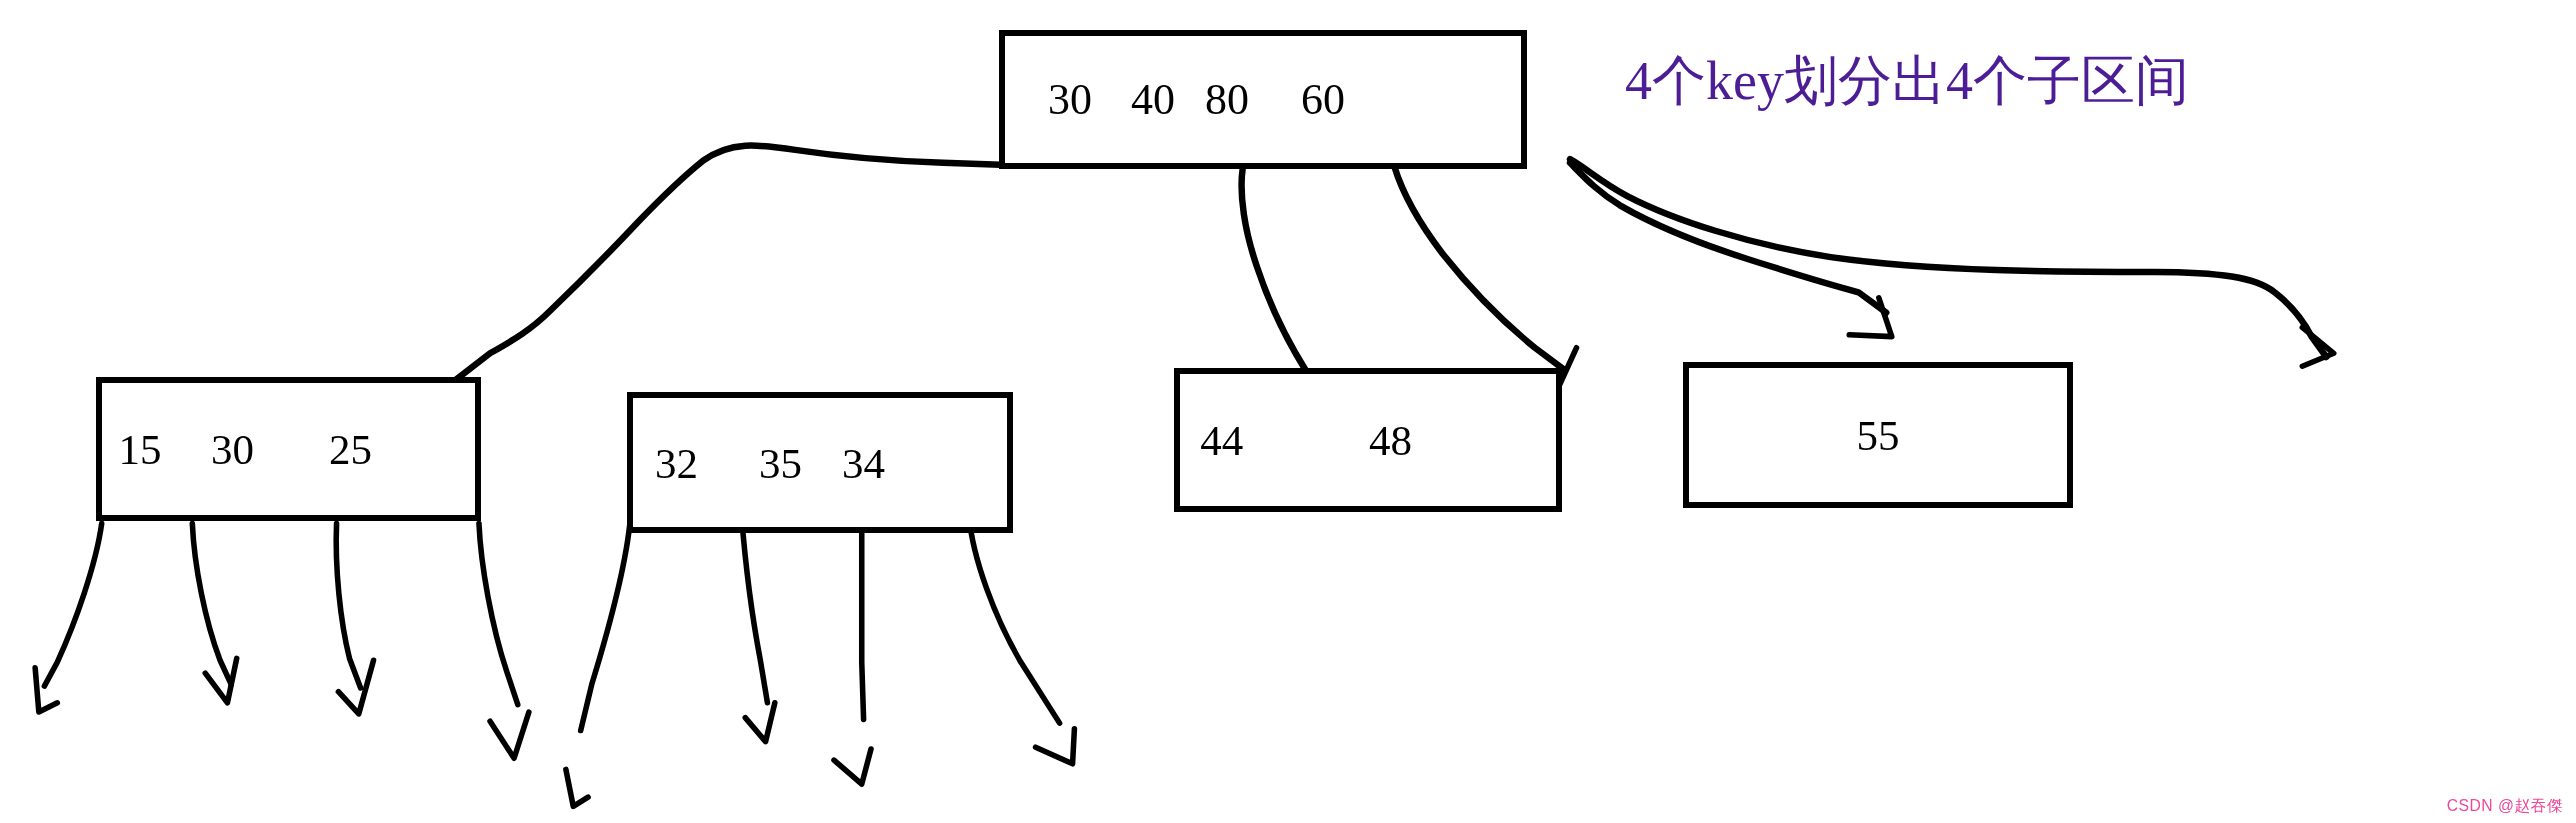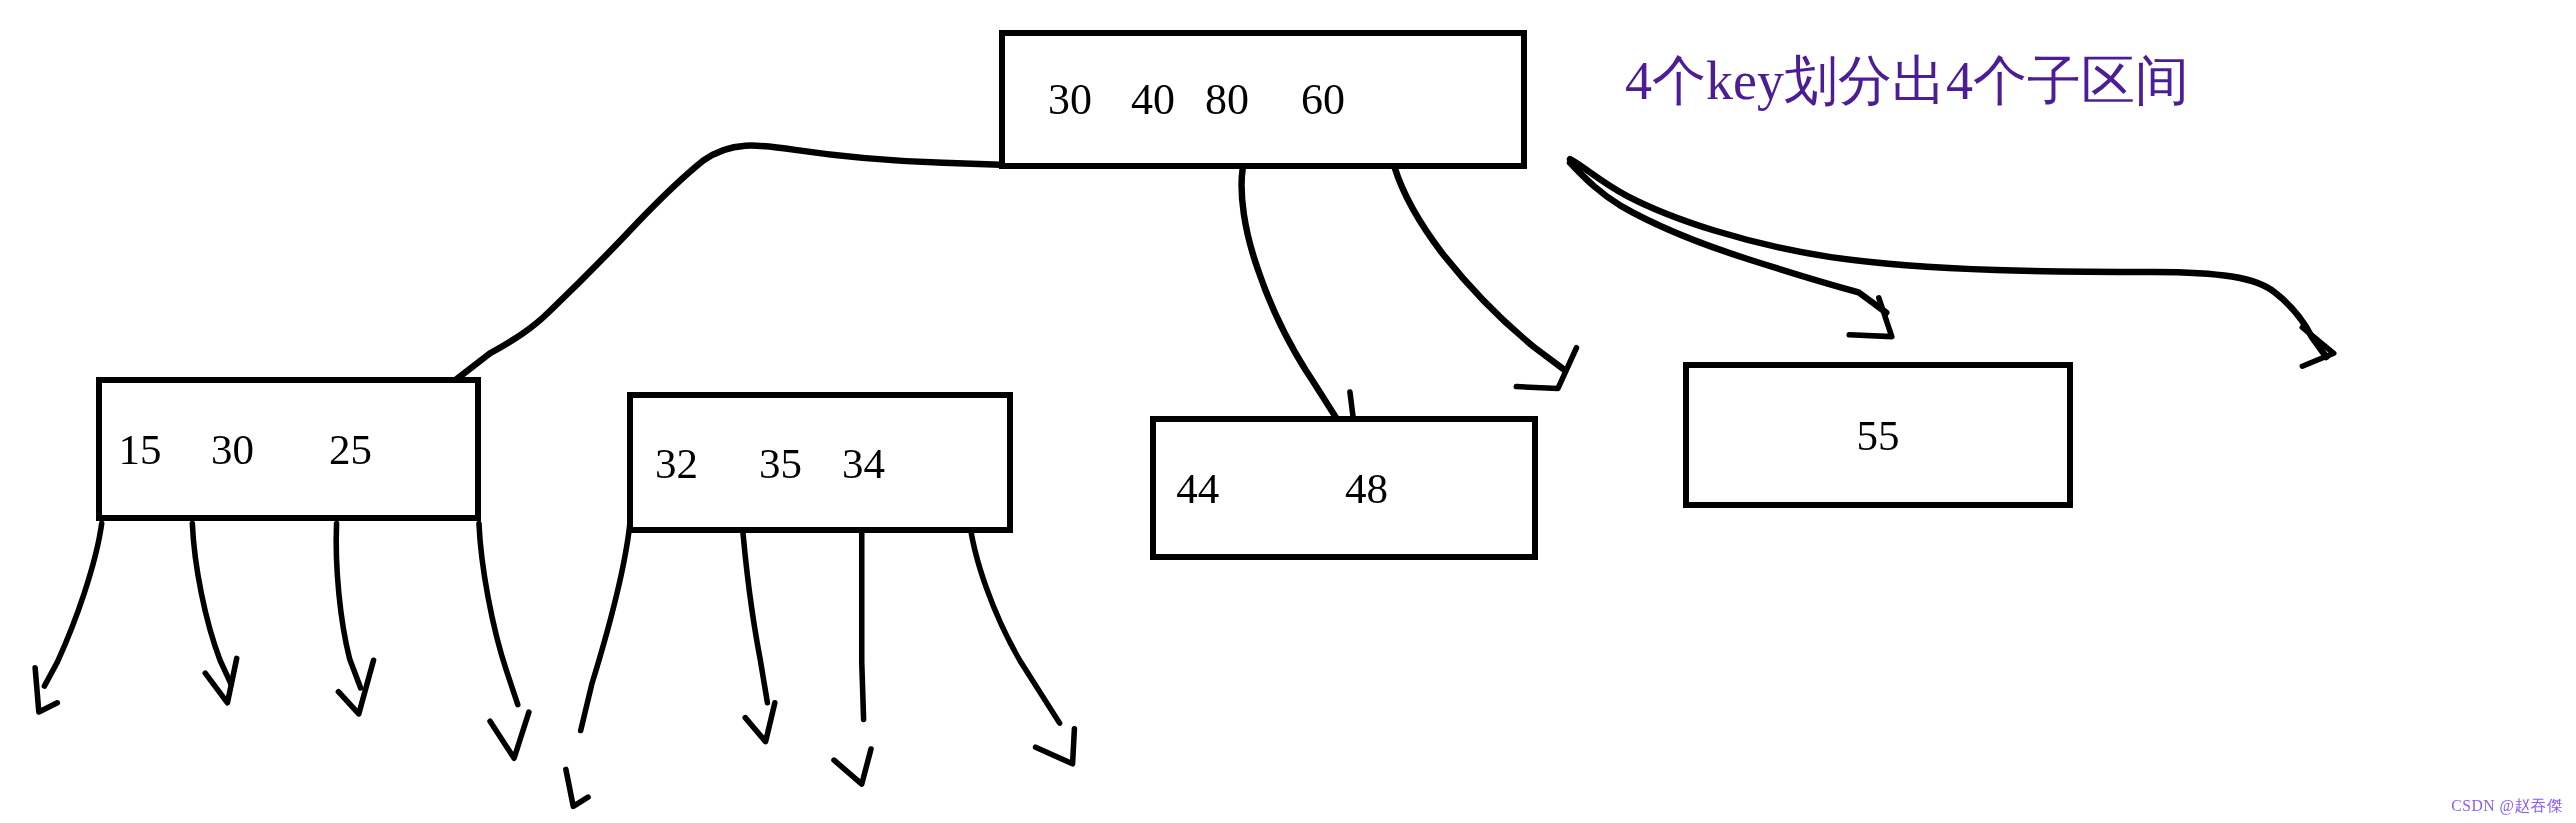--- a/index.html
+++ b/index.html
@@ -44,42 +44,42 @@
   }
   #root-node {
     left: 999px;
     top: 30px;
     width: 528px;
     height: 139px;
   }
   #root-node .key-cell { font-size: 44px; }
   #leaf-0 { left: 96px;  top: 377px; width: 385px; height: 144px; }
   #leaf-1 { left: 627px;  top: 370px; width: 386px; height: 141px; margin-top: 22px; }
-  #leaf-2 { left: 1150px; top: 368px; width: 388px; height: 144px; margin-top: 48px; }
+  #leaf-2 { left: 1174px; top: 368px; width: 388px; height: 144px; }
   #leaf-3 { left: 1683px; top: 362px; width: 390px; height: 146px; }
   #leaf-4 { left: 2173px; top: 362px; width: 399px; height: 146px; }
 
   .annotation {
     position: absolute;
     left: 1625px;
     top: 52px;
     font-size: 54px;
     line-height: 1.1;
     color: #4c1d95;
     white-space: nowrap;
     font-family: "Liberation Serif", "DejaVu Serif", serif;
     z-index: 4;
   }
   .watermark {
     position: absolute;
     right: 13px;
     bottom: 7.4px;
     font-size: 15.7px;
-    color: #8b5cf6;
-    font-family: Liberation Serif, serif;
+    color: #ec4899;
+    font-family: Liberation Sans, sans-serif;
     letter-spacing: 0.5px;
     z-index: 5;
   }
   #edges {
     position: absolute;
     left: 0;
     top: 0;
     width: 2576px;
     height: 824px;
     z-index: 2;

